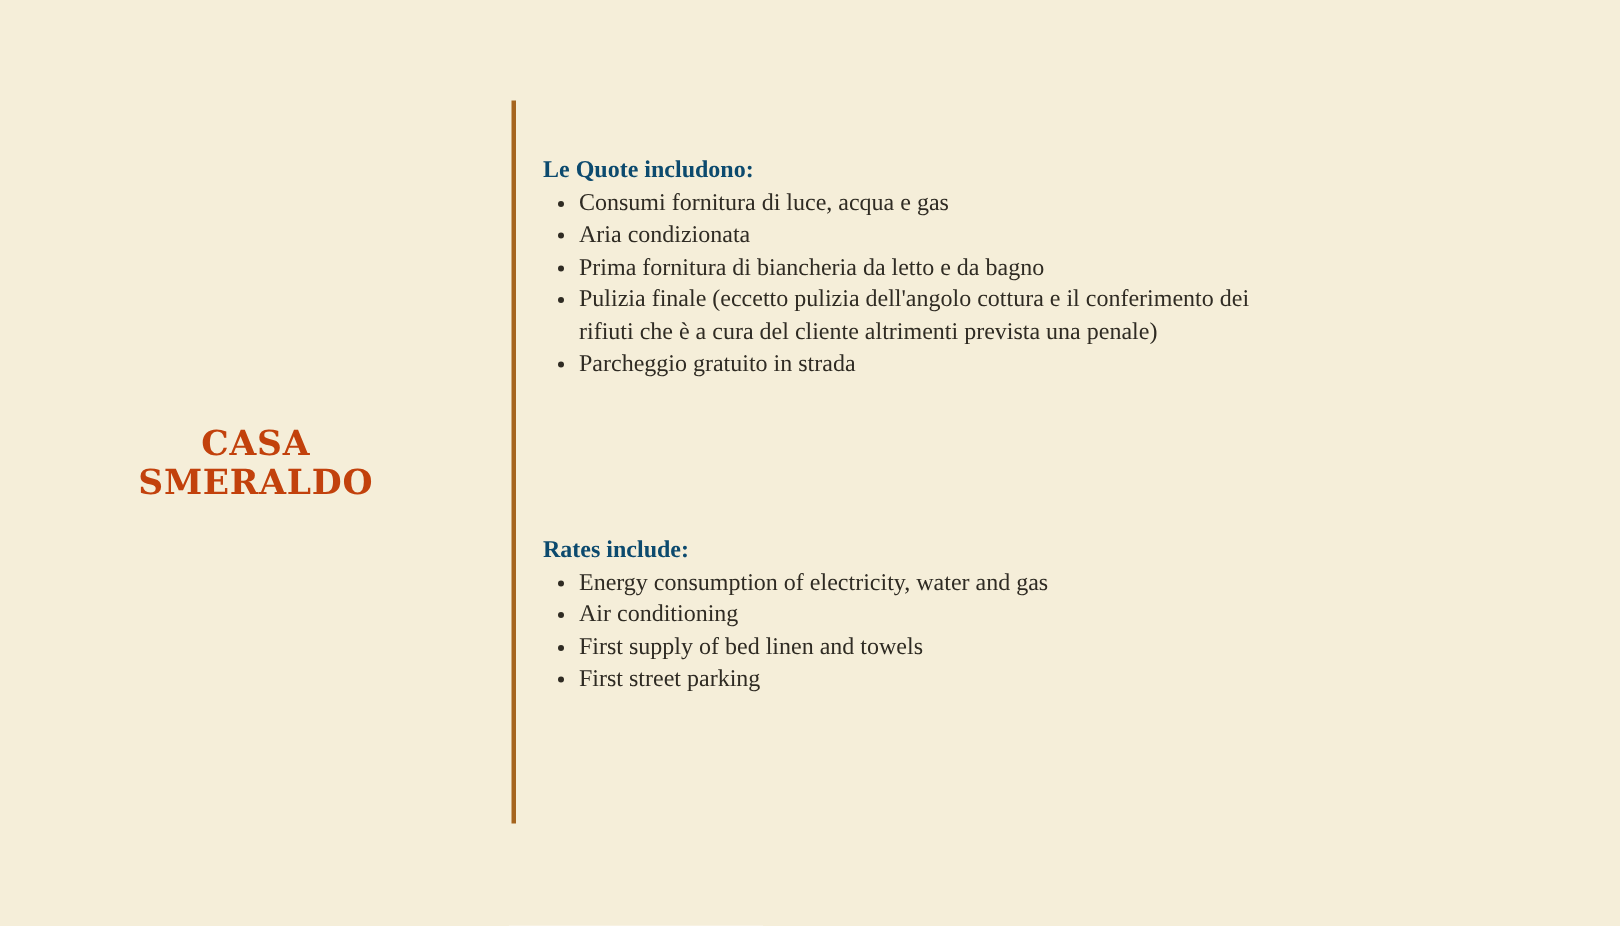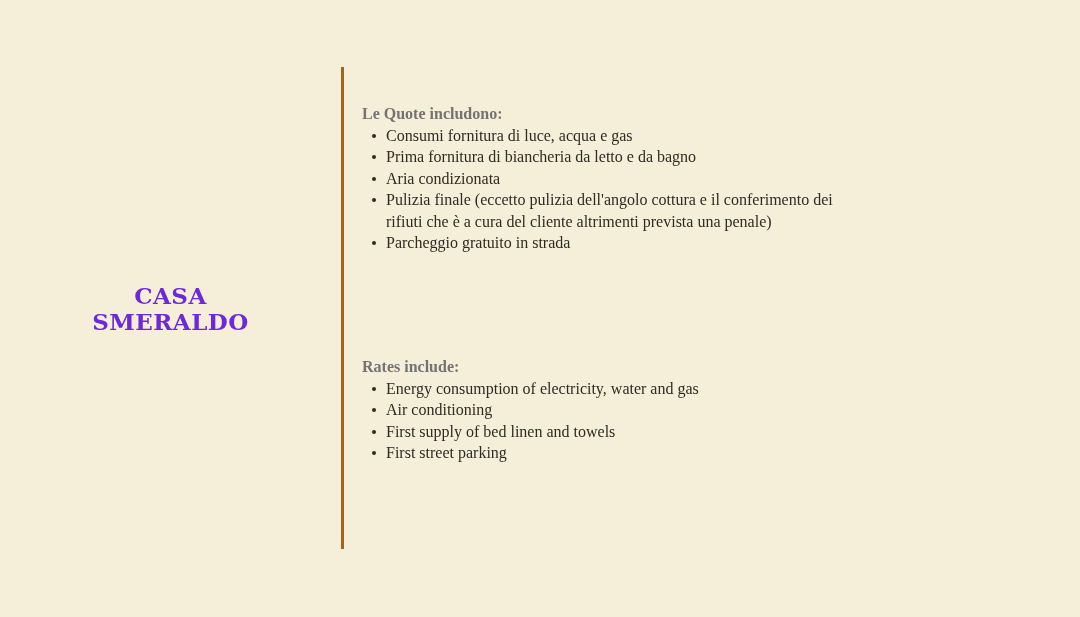--- a/index.html
+++ b/index.html
@@ -19,21 +19,21 @@
     position: absolute;
     left: 0;
     top: 283px;
     width: 341px;
     text-align: center;
     font-family: "DejaVu Serif", serif;
     font-weight: bold;
     font-size: 23px;
     line-height: 26px;
     letter-spacing: 0.5px;
-    color: #6d28d9;
+    color: #c2410c;
   }
   .divider {
     position: absolute;
     left: 341px;
     top: 67px;
     width: 3px;
     height: 482px;
     background: #a5641e;
   }
   .content {
@@ -45,21 +45,21 @@
   .section-2 {
     position: absolute;
     left: 362px;
     top: 356px;
     width: 482px;
   }
   .section-heading {
     font-weight: bold;
     font-size: 16px;
     line-height: 21.5px;
-    color: #737373;
+    color: #0c4a6e;
   }
   ul.bullets {
     margin: 0;
     padding: 0 0 0 24px;
     list-style: none;
   }
   ul.bullets li {
     position: relative;
     font-size: 16px;
     line-height: 21.5px;
@@ -85,22 +85,22 @@
     <div>CASA</div>
     <div>SMERALDO</div>
   </div>
 
   <div class="divider"></div>
 
   <div class="content">
     <div class="section-heading">Le Quote includono:</div>
     <ul class="bullets">
       <li>Consumi fornitura di luce, acqua e gas</li>
+      <li>Aria condizionata</li>
       <li>Prima fornitura di biancheria da letto e da bagno</li>
-      <li>Aria condizionata</li>
       <li>Pulizia finale (eccetto pulizia dell'angolo cottura e il conferimento dei rifiuti che è a cura del cliente altrimenti prevista una penale)</li>
       <li>Parcheggio gratuito in strada</li>
     </ul>
   </div>
 
   <div class="section-2">
     <div class="section-heading">Rates include:</div>
     <ul class="bullets">
       <li>Energy consumption of electricity, water and gas</li>
       <li>Air conditioning</li>

